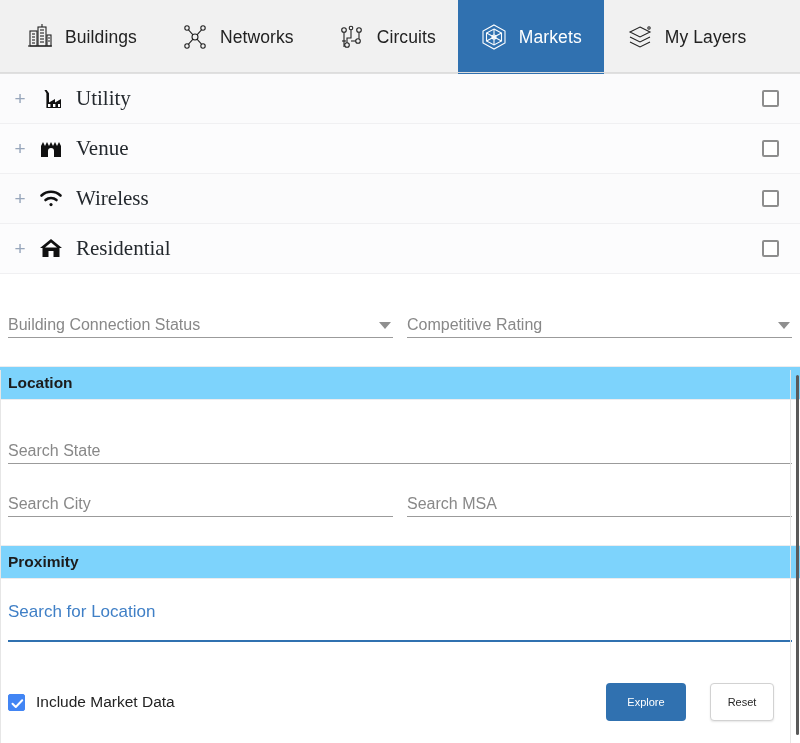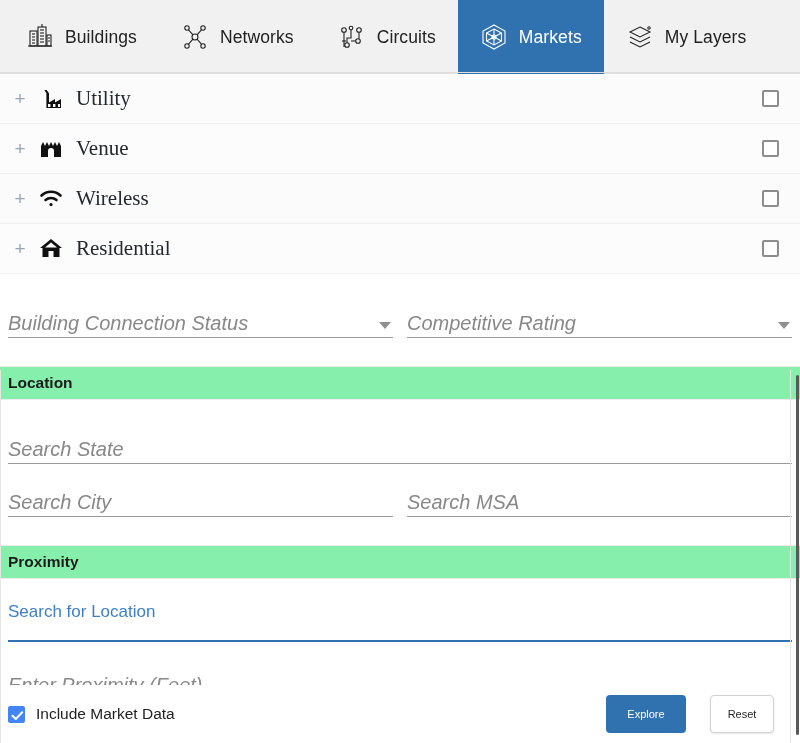--- a/index.html
+++ b/index.html
@@ -112,21 +112,21 @@
     border: 2px solid #8d8d8d;
     border-radius: 2px;
     background: #ffffff;
     cursor: pointer;
   }
 
   
   .gap { height: 34px; background: #ffffff; }
 
   .section-head {
-    background: #86efac;
+    background: #7dd3fc;
     height: 34px;
     display: flex;
     align-items: center;
     padding-left: 8px;
     font-size: 15.5px;
     font-weight: bold;
     color: #1c1c1c;
     border-top: 1px solid #ececee;
     border-bottom: 1px solid #ececee;
   }
@@ -143,26 +143,25 @@
   
   .field {
     position: relative;
     height: 30px;
     border-bottom: 1px solid #9b9b9b;
     display: flex;
     align-items: flex-end;
     cursor: text;
   }
   .field .placeholder {
-    font-size: 20px;
+    font-size: 16px;
     color: #888888;
     padding-bottom: 4px;
     line-height: 1;
     white-space: nowrap;
-    font-style: italic;
   }
   .field .caret-down {
     position: absolute;
     right: 2px;
     bottom: 8px;
     width: 0; height: 0;
     border-left: 6px solid transparent;
     border-right: 6px solid transparent;
     border-top: 7px solid #8f8f8f;
   }
@@ -175,21 +174,21 @@
     top: -9px;
     font-size: 17px;
     color: #3f7fc6;
     line-height: 1;
   }
   .field.narrow { width: 172px; }
 
   
   .bottombar {
     position: absolute;
-    left: 0; right: 0; bottom: 0;
+    left: 0; right: 0; bottom: 12px;
     height: 58px;
     background: #ffffff;
     display: flex;
     align-items: center;
     padding: 0 26px 0 8px;
   }
   .mkt-check-wrap {
     display: flex;
     align-items: center;
     gap: 11px;

